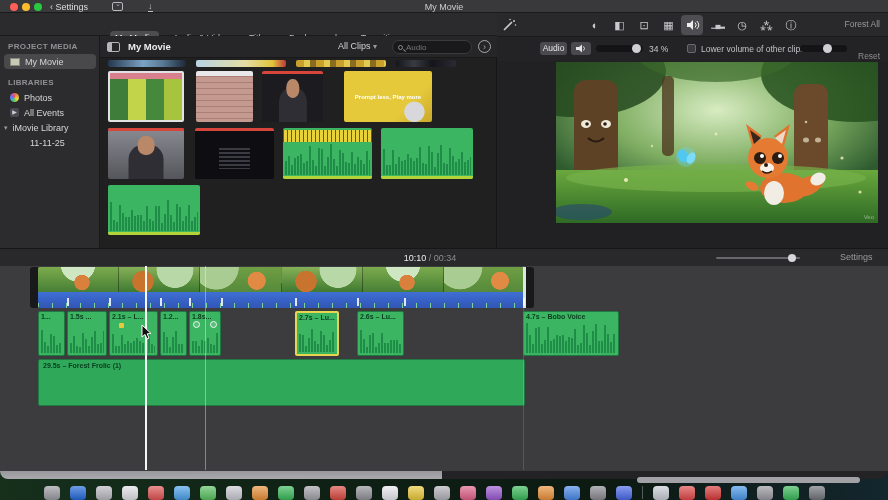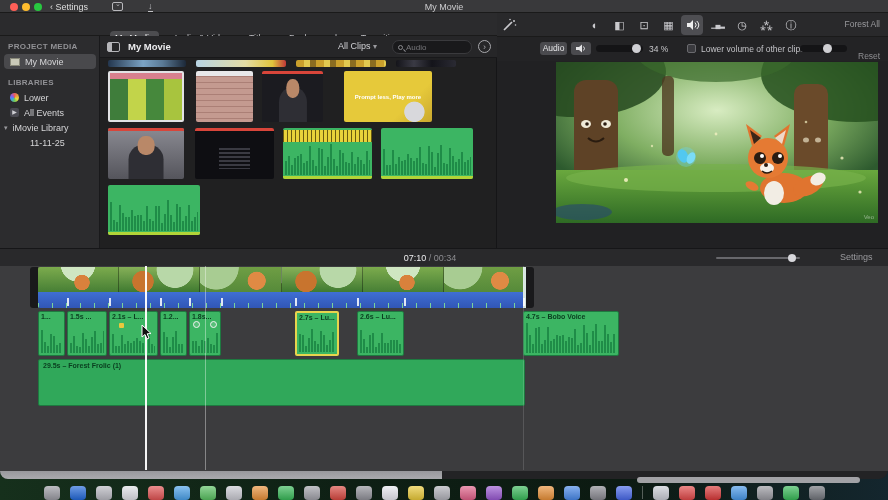--- a/index.html
+++ b/index.html
@@ -198,21 +198,21 @@
 
     <div id="sidebar" class="abs">
       <div class="sb-h abs" style="top:6px">PROJECT MEDIA</div>
       <div class="sb-row abs sel" style="top:18px">
         <span class="film-ic"></span>
         <span>My Movie</span>
       </div>
       <div class="sb-h abs" style="top:42px">LIBRARIES</div>
       <div class="sb-row abs" style="top:54px">
         <span class="photos-ic"></span>
-        <span>Lower</span>
+        <span>Photos</span>
       </div>
       <div class="sb-row abs" style="top:69px">
         <span class="events-ic">▶</span>
         <span>All Events</span>
       </div>
       <div class="sb-row abs" style="top:84px;padding-left:0">
         <span class="chev">▾</span>
         <span>iMovie Library</span>
       </div>
       <div class="sb-row abs" style="top:99px;padding-left:26px">
@@ -462,21 +462,21 @@
           </g>
           <ellipse cx="26" cy="150" rx="30" ry="8" fill="#2a4e66" opacity=".7"></ellipse>
         </svg>
         <div id="veo" class="abs">Veo</div>
       </div>
 
     </div>
 
     <div id="tl-header" class="abs">
       <div id="timecode" class="abs">
-        <b>07:10</b>
+        <b>10:10</b>
         <span>/</span>
         <span>00:34</span>
       </div>
       <div id="settings-slider" class="abs">
           <span class="knob"></span>
         </div>
       <div id="settings-lbl" class="abs">Settings</div>
     </div>
 
     <div id="tlbody" class="abs">

